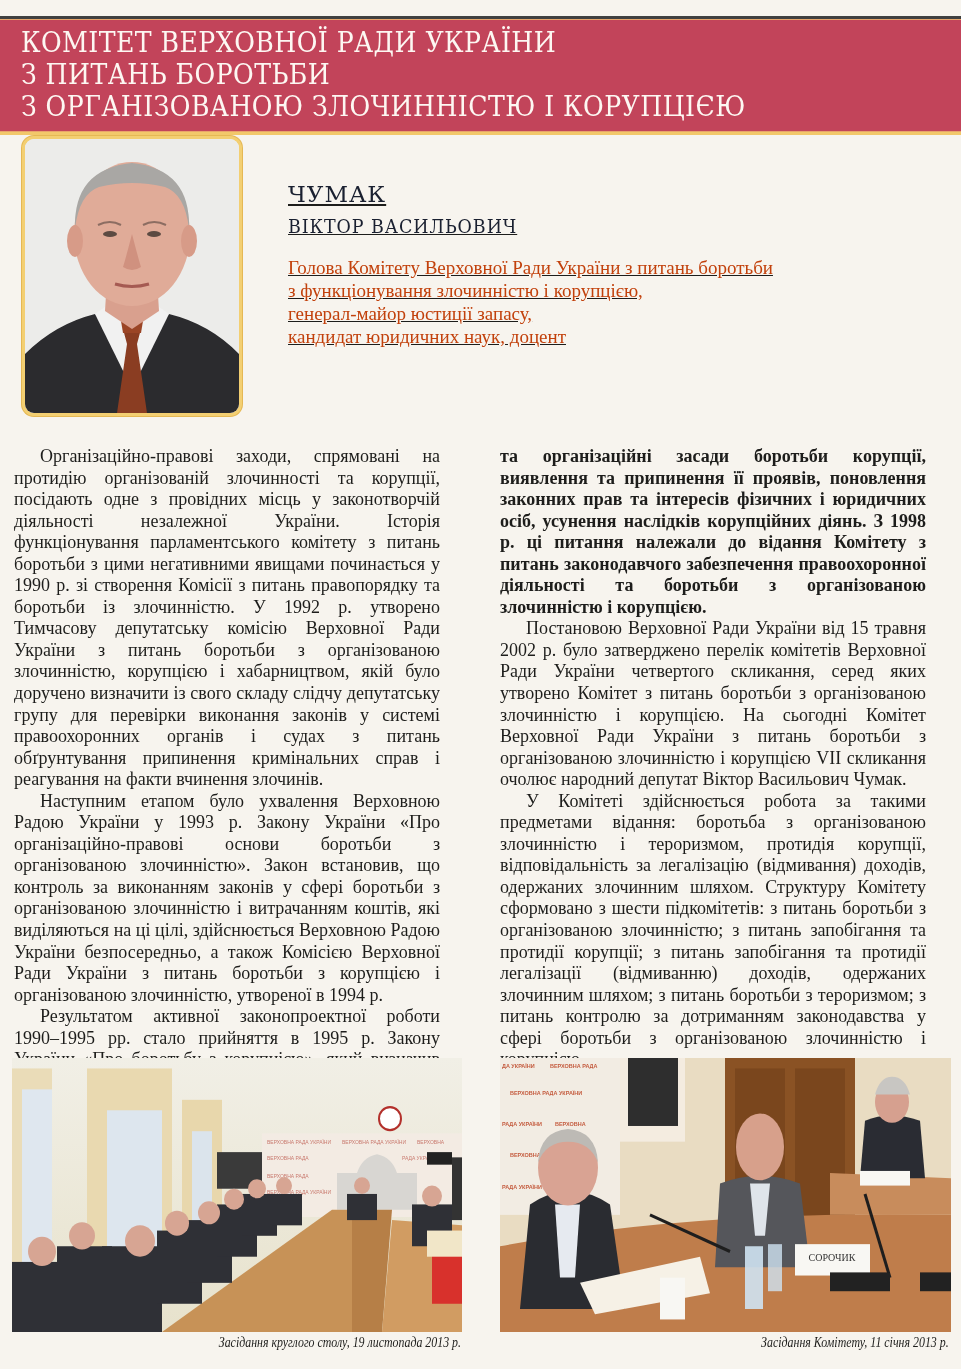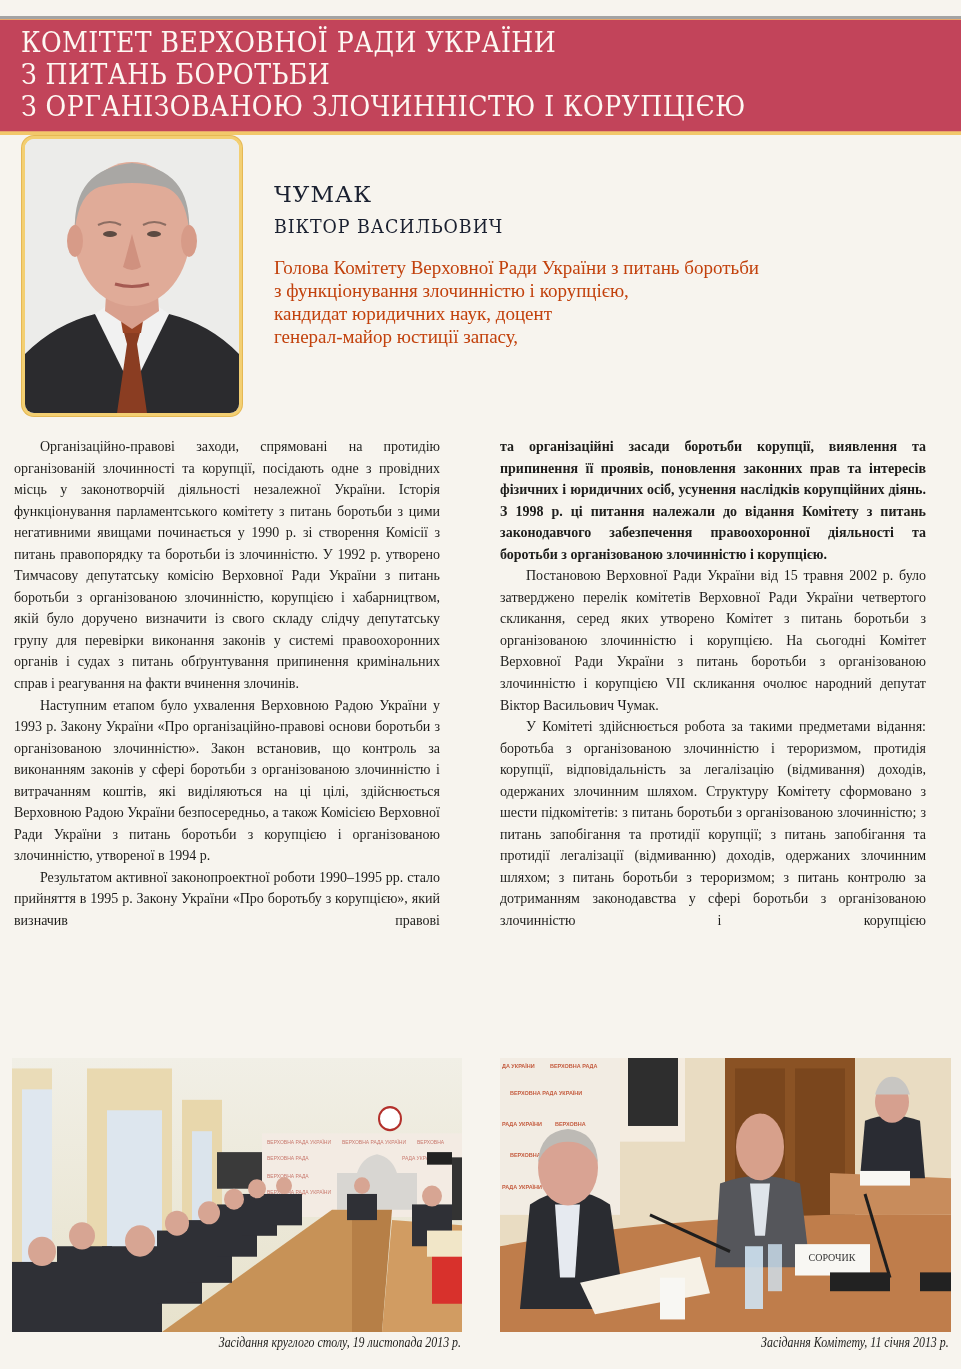--- a/index.html
+++ b/index.html
@@ -6,21 +6,21 @@
   body {
     width: 961px; height: 1369px; overflow: hidden;
     background: #f7f4ee;
     font-family: "Liberation Serif", "DejaVu Serif", serif;
     color: #1d1d1b;
     position: relative;
   }
   .banner {
     position: absolute; left: 0; top: 16px; width: 961px; height: 113px;
     background: #c2445a;
-    border-top: 3px solid #a3a3a3;
+    border-top: 3px solid #404040;
     border-bottom: 3px solid #f2c86a;
     box-shadow: inset 0 1px 0 #e8a56a, inset 0 -1px 0 #e8a56a;
   }
   .banner-title {
     position: absolute; left: 21px; top: 8px;
     margin: 0; padding: 0;
     color: #fdf7f2;
     font-family: "DejaVu Serif", "Liberation Serif", serif;
     font-weight: normal;
     font-size: 28px; line-height: 32px;
@@ -33,38 +33,38 @@
   .portrait-frame {
     position: absolute; left: 22px; top: 136px; width: 214px; height: 274px;
     border: 3px solid #f3cf72;
     border-radius: 12px;
     background: #ededeb;
     overflow: hidden;
     box-shadow: 0 0 0 1px #e5b854;
   }
   .portrait-frame svg { display: block; width: 100%; height: 100%; }
 
-  .name-block { position: absolute; left: 274px; top: 180px; }
+  .name-block { position: absolute; left: 288px; top: 180px; text-decoration: underline; }
   .surname {
     font-family: "DejaVu Serif", serif; font-size: 23px; color: #1a2030;
     letter-spacing: 1px; line-height: 28px;
   }
   .given-name {
     font-family: "DejaVu Serif", serif; font-size: 19px; color: #1a2030;
     letter-spacing: 1px; line-height: 28px; margin-top: 4px;
     transform: scaleX(0.92); transform-origin: left;
   }
   .position-lines {
     margin-top: 16px; color: #c2410c; font-size: 19px; line-height: 23px;
   }
   .position-lines div { white-space: nowrap; }
 
   .column {
-    position: absolute; top: 436px; width: 426px;
-    font-size: 14px; line-height: 21.55px;
+    position: absolute; top: 446px; width: 426px;
+    font-size: 18px; line-height: 21.55px;
     text-align: justify;
   }
   .col-left { left: 14px; }
   .col-right { left: 500px; }
   .column p { margin: 0; text-indent: 26px; }
   .column p.cont { text-indent: 0; font-weight: bold; }
 
   .photo {
     position: absolute; top: 1058px; height: 274px; overflow: hidden;
   }
@@ -122,22 +122,22 @@
     <path d="M90 145 Q107 150 124 145" stroke="#a55a52" stroke-width="3" fill="none"></path>
   </svg>
 </div>
 
 <div class="name-block">
   <div class="surname">ЧУМАК</div>
   <div class="given-name">ВІКТОР ВАСИЛЬОВИЧ</div>
   <div class="position-lines">
     <div>Голова Комітету Верховної Ради України з питань боротьби</div>
     <div>з функціонування злочинністю і корупцією,</div>
+    <div>генерал-майор юстиції запасу,</div>
     <div>кандидат юридичних наук, доцент</div>
-    <div>генерал-майор юстиції запасу,</div>
   </div>
 </div>
 
 <div class="column col-left">
   <p>Організаційно-правові заходи, спрямовані на протидію організованій злочинності та корупції, посідають одне з провідних місць у законотворчій діяльності незалежної України. Історія функціонування парламентського комітету з питань боротьби з цими негативними явищами починається у 1990 р. зі створення Комісії з питань правопорядку та боротьби із злочинністю. У 1992 р. утворено Тимчасову депутатську комісію Верховної Ради України з питань боротьби з організованою злочинністю, корупцією і хабарництвом, якій було доручено визначити із свого складу слідчу депутатську групу для перевірки виконання законів у системі правоохоронних органів і судах з питань обґрунтування припинення кримінальних справ і реагування на факти вчинення злочинів.</p>
   <p>Наступним етапом було ухвалення Верховною Радою України у 1993 р. Закону України «Про організаційно-правові основи боротьби з організованою злочинністю». Закон встановив, що контроль за виконанням законів у сфері боротьби з організованою злочинністю і витрачанням коштів, які виділяються на ці цілі, здійснюється Верховною Радою України безпосередньо, а також Комісією Верховної Ради України з питань боротьби з корупцією і організованою злочинністю, утвореної в 1994 р.</p>
   <p style="text-align-last: justify;">Результатом активної законопроектної роботи 1990–1995 рр. стало прийняття в 1995 р. Закону України «Про боротьбу з корупцією», який визначив правові</p>
 </div>
 
 <div class="column col-right">

